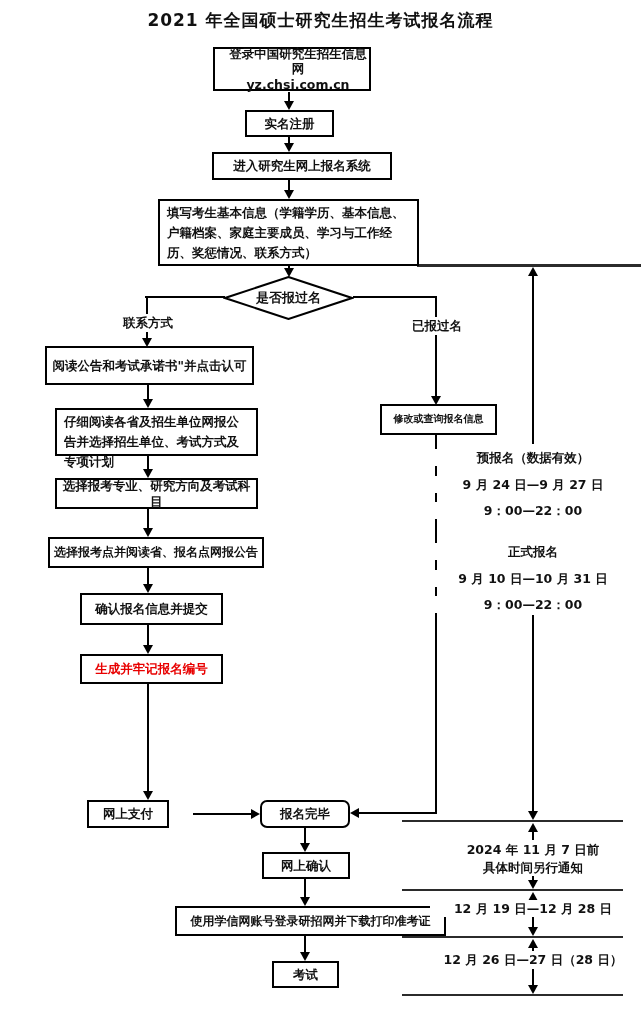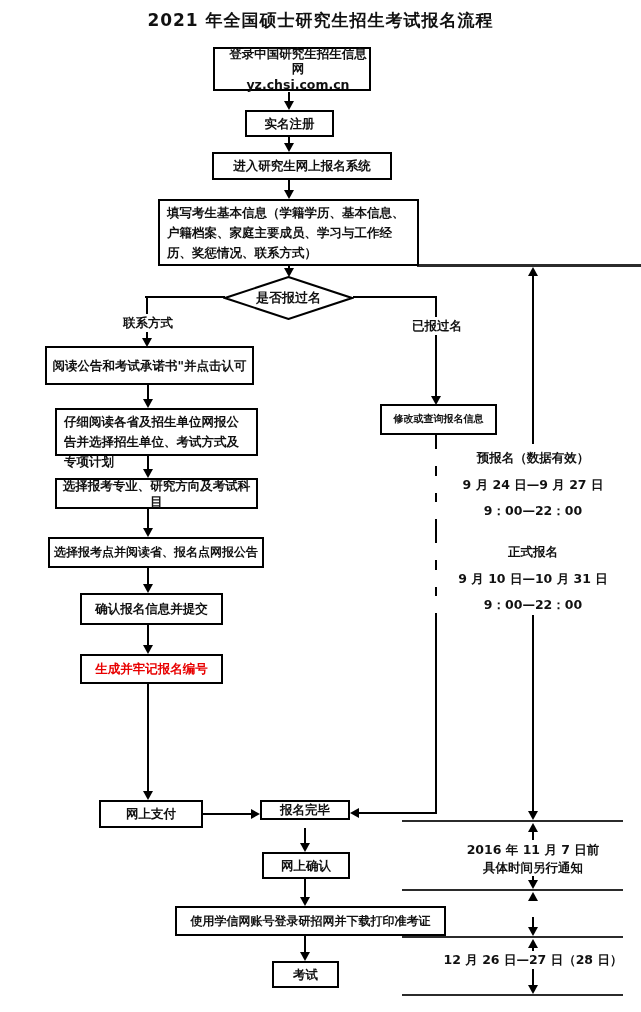--- a/index.html
+++ b/index.html
@@ -131,37 +131,38 @@
   <div class="b" style="left:55px;top:478px;width:203px;height:31px;">选择报考专业、研究方向及考试科目</div>
 
   <div class="b small" style="left:48px;top:537px;width:216px;height:31px;">选择报考点并阅读省、报名点网报公告</div>
 
   <div class="b" style="left:80px;top:593px;width:143px;height:32px;">确认报名信息并提交</div>
 
   <div class="b red" style="left:80px;top:654px;width:143px;height:30px;">生成并牢记报名编号</div>
 
   <div class="b" style="left:380px;top:404px;width:117px;height:31px;font-size:10px;">修改或查询报名信息</div>
 
-  <div class="b" style="left:99px;top:800px;width:104px;height:28px;">网上支付</div>
+  <div class="b" style="left:87px;top:800px;width:82px;height:28px;">网上支付</div>
 
-  <div class="b" style="left:260px;top:800px;width:90px;height:20px;">报名完毕</div>
+  <div class="b" style="left:260px;top:800px;width:90px;height:28px;border-radius:7px;">报名完毕</div>
 
   <div class="b" style="left:262px;top:852px;width:88px;height:27px;">网上确认</div>
 
   <div class="b small" style="left:175px;top:906px;width:271px;height:30px;">使用学信网账号登录研招网并下载打印准考证</div>
 
   <div class="b" style="left:272px;top:961px;width:67px;height:27px;">考试</div>
 
   <div class="lb" style="left:433px;top:449px;width:200px;">预报名（数据有效）</div>
   <div class="lb" style="left:433px;top:476px;width:200px;">9 月 24 日—9 月 27 日</div>
   <div class="lb" style="left:433px;top:502px;width:200px;">9：00—22：00</div>
 
   <div class="lb" style="left:433px;top:543px;width:200px;">正式报名</div>
   <div class="lb" style="left:433px;top:570px;width:200px;">9 月 10 日—10 月 31 日</div>
   <div class="lb" style="left:433px;top:596px;width:200px;">9：00—22：00</div>
 
-  <div class="lb" style="left:440px;top:841px;width:186px;">2016 年 11 月 7 日前</div>
+  <div class="lb" style="left:440px;top:841px;width:186px;">2024 年 11 月 7 日前</div>
   <div class="lb" style="left:440px;top:859px;width:186px;">具体时间另行通知</div>
 
+  <div class="lb" style="left:430px;top:900px;width:206px;">12 月 19 日—12 月 28 日</div>
 
   <div class="lb" style="left:420px;top:951px;width:226px;">12 月 26 日—27 日（28 日）</div>
 
 </div>
 
 </body></html>

